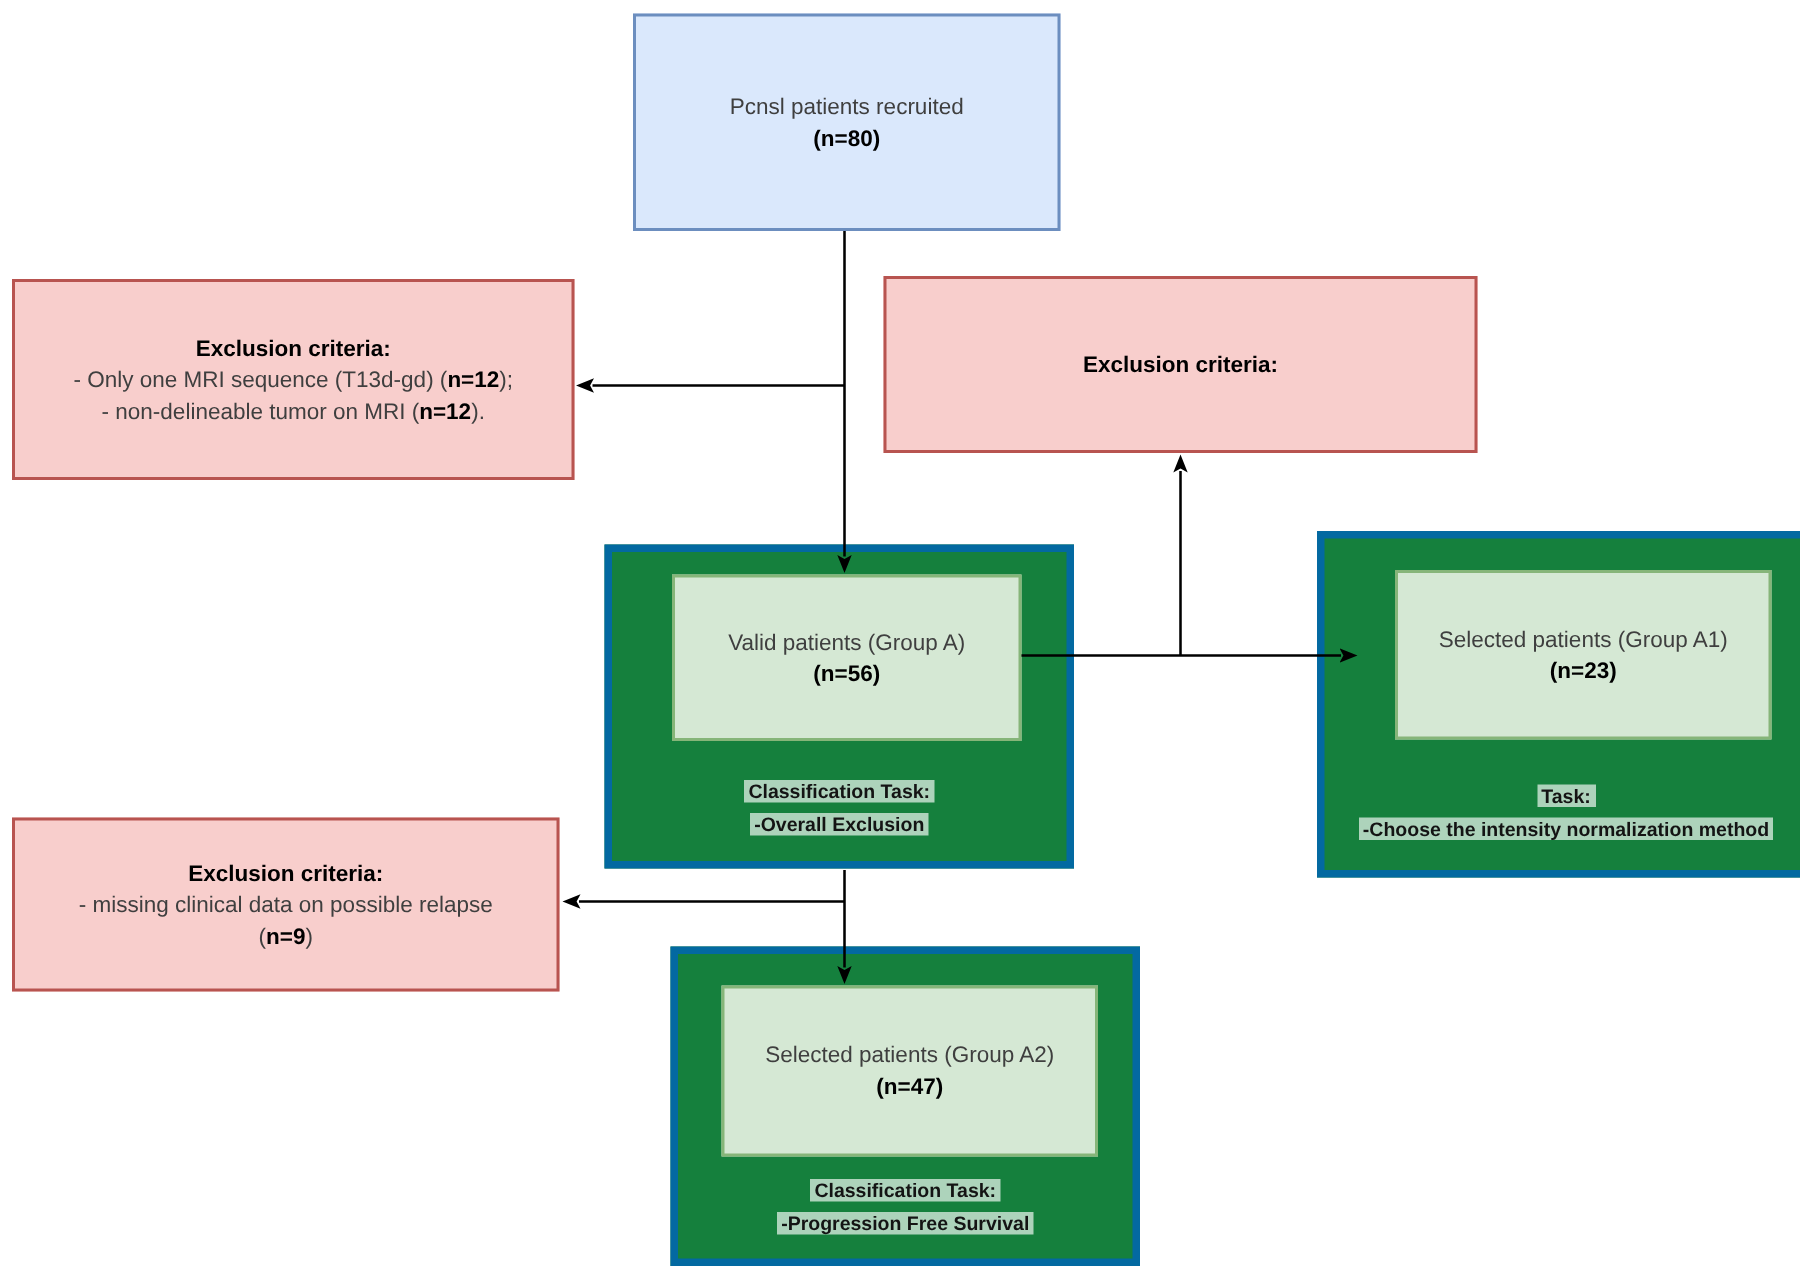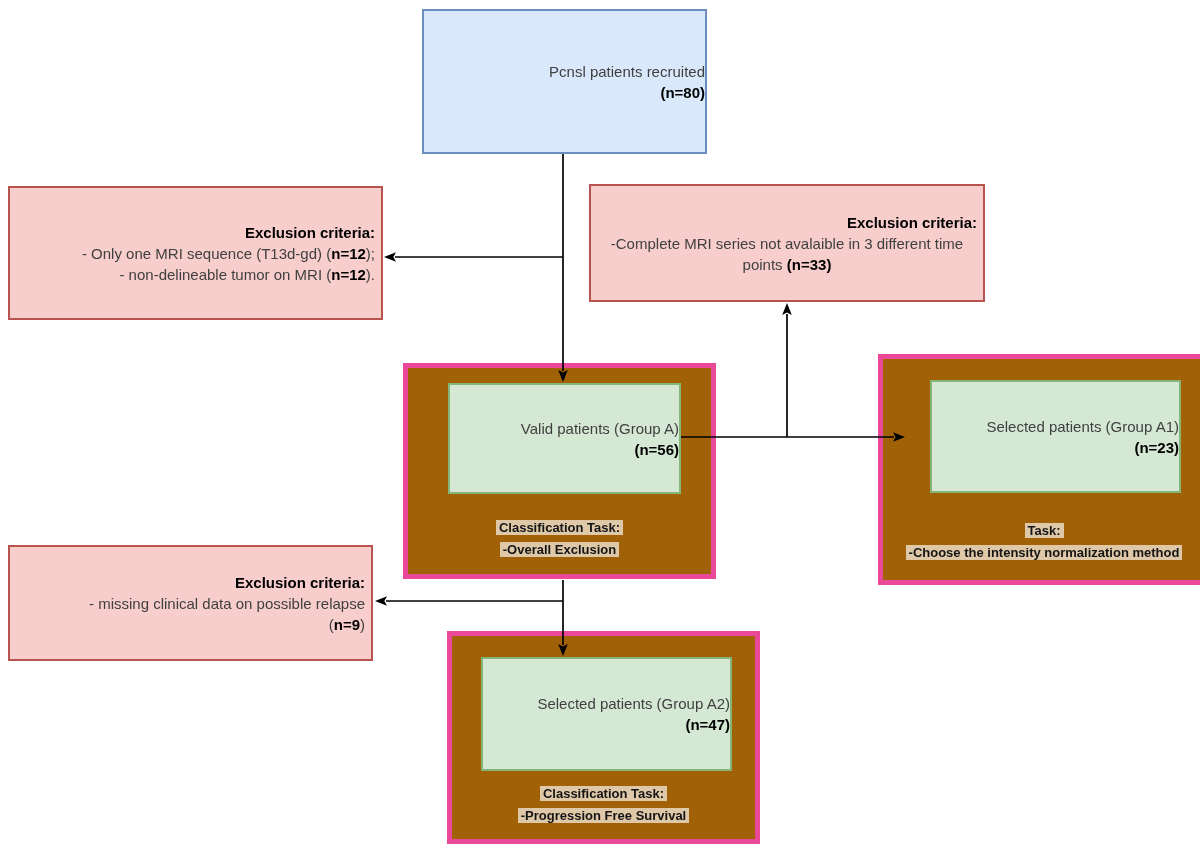--- a/index.html
+++ b/index.html
@@ -4,30 +4,30 @@
 <style>
   html,body { margin:0; padding:0; background:#ffffff; }
   #canvas {
     position:relative; width:1200px; height:855px; background:#ffffff;
     font-family:"Liberation Sans", sans-serif; overflow:hidden;
   }
   svg.arrows { position:absolute; left:0; top:0; z-index:5; pointer-events:none; }
 
   .node {
     position:absolute; box-sizing:border-box; z-index:2;
-    display:flex; flex-direction:column; justify-content:center; align-items:flex-end;
+    display:flex; flex-direction:column; justify-content:center; align-items:center;
     text-align:center; font-size:15px; line-height:21px; color:#3f3f3f;
   }
   .blue  { background:#dae8fc; border:2px solid #6c8ebf; }
   .red   { background:#f8cecc; border:2px solid #b85450; padding:0 6px; }
   .green { background:#d5e8d4; border:2px solid #86b579; }
 
   .container {
     position:absolute; box-sizing:border-box; z-index:1;
-    background:#a16207; border:5px solid #ec4899;
+    background:#15803d; border:5px solid #0369a1;
   }
   .container .node { z-index:2; }
 
   .caption {
     position:absolute; left:0; right:0; text-align:center;
     font-weight:bold; font-size:13px; line-height:22px; color:#141414;
   }
   .caption .cap-line > span { background:rgba(255,255,255,0.65); padding:0 3px; }
 
   .bold { font-weight:bold; color:#000000; }
@@ -77,21 +77,20 @@
   </div>
 
   <div class="node red pos-excl-a">
     <div class="bold">Exclusion criteria:</div>
     <div><span>- Only one MRI sequence (T13d-gd) (</span><span class="bold">n=12</span><span>);</span></div>
     <div><span>- non-delineable tumor on MRI (</span><span class="bold">n=12</span><span>).</span></div>
   </div>
 
   <div class="node red pos-excl-b">
     <div class="bold">Exclusion criteria:</div>
-    <div><span>-Complete MRI series not avalaible in 3 different time points </span><span class="bold">(n=33)</span><span></span></div>
   </div>
 
   <div class="node red pos-excl-c">
     <div class="bold">Exclusion criteria:</div>
     <div>- missing clinical data on possible relapse</div>
     <div><span>(</span><span class="bold">n=9</span><span>)</span></div>
   </div>
 
   <div class="container pos-ca">
     <div class="node green gpos-a">

